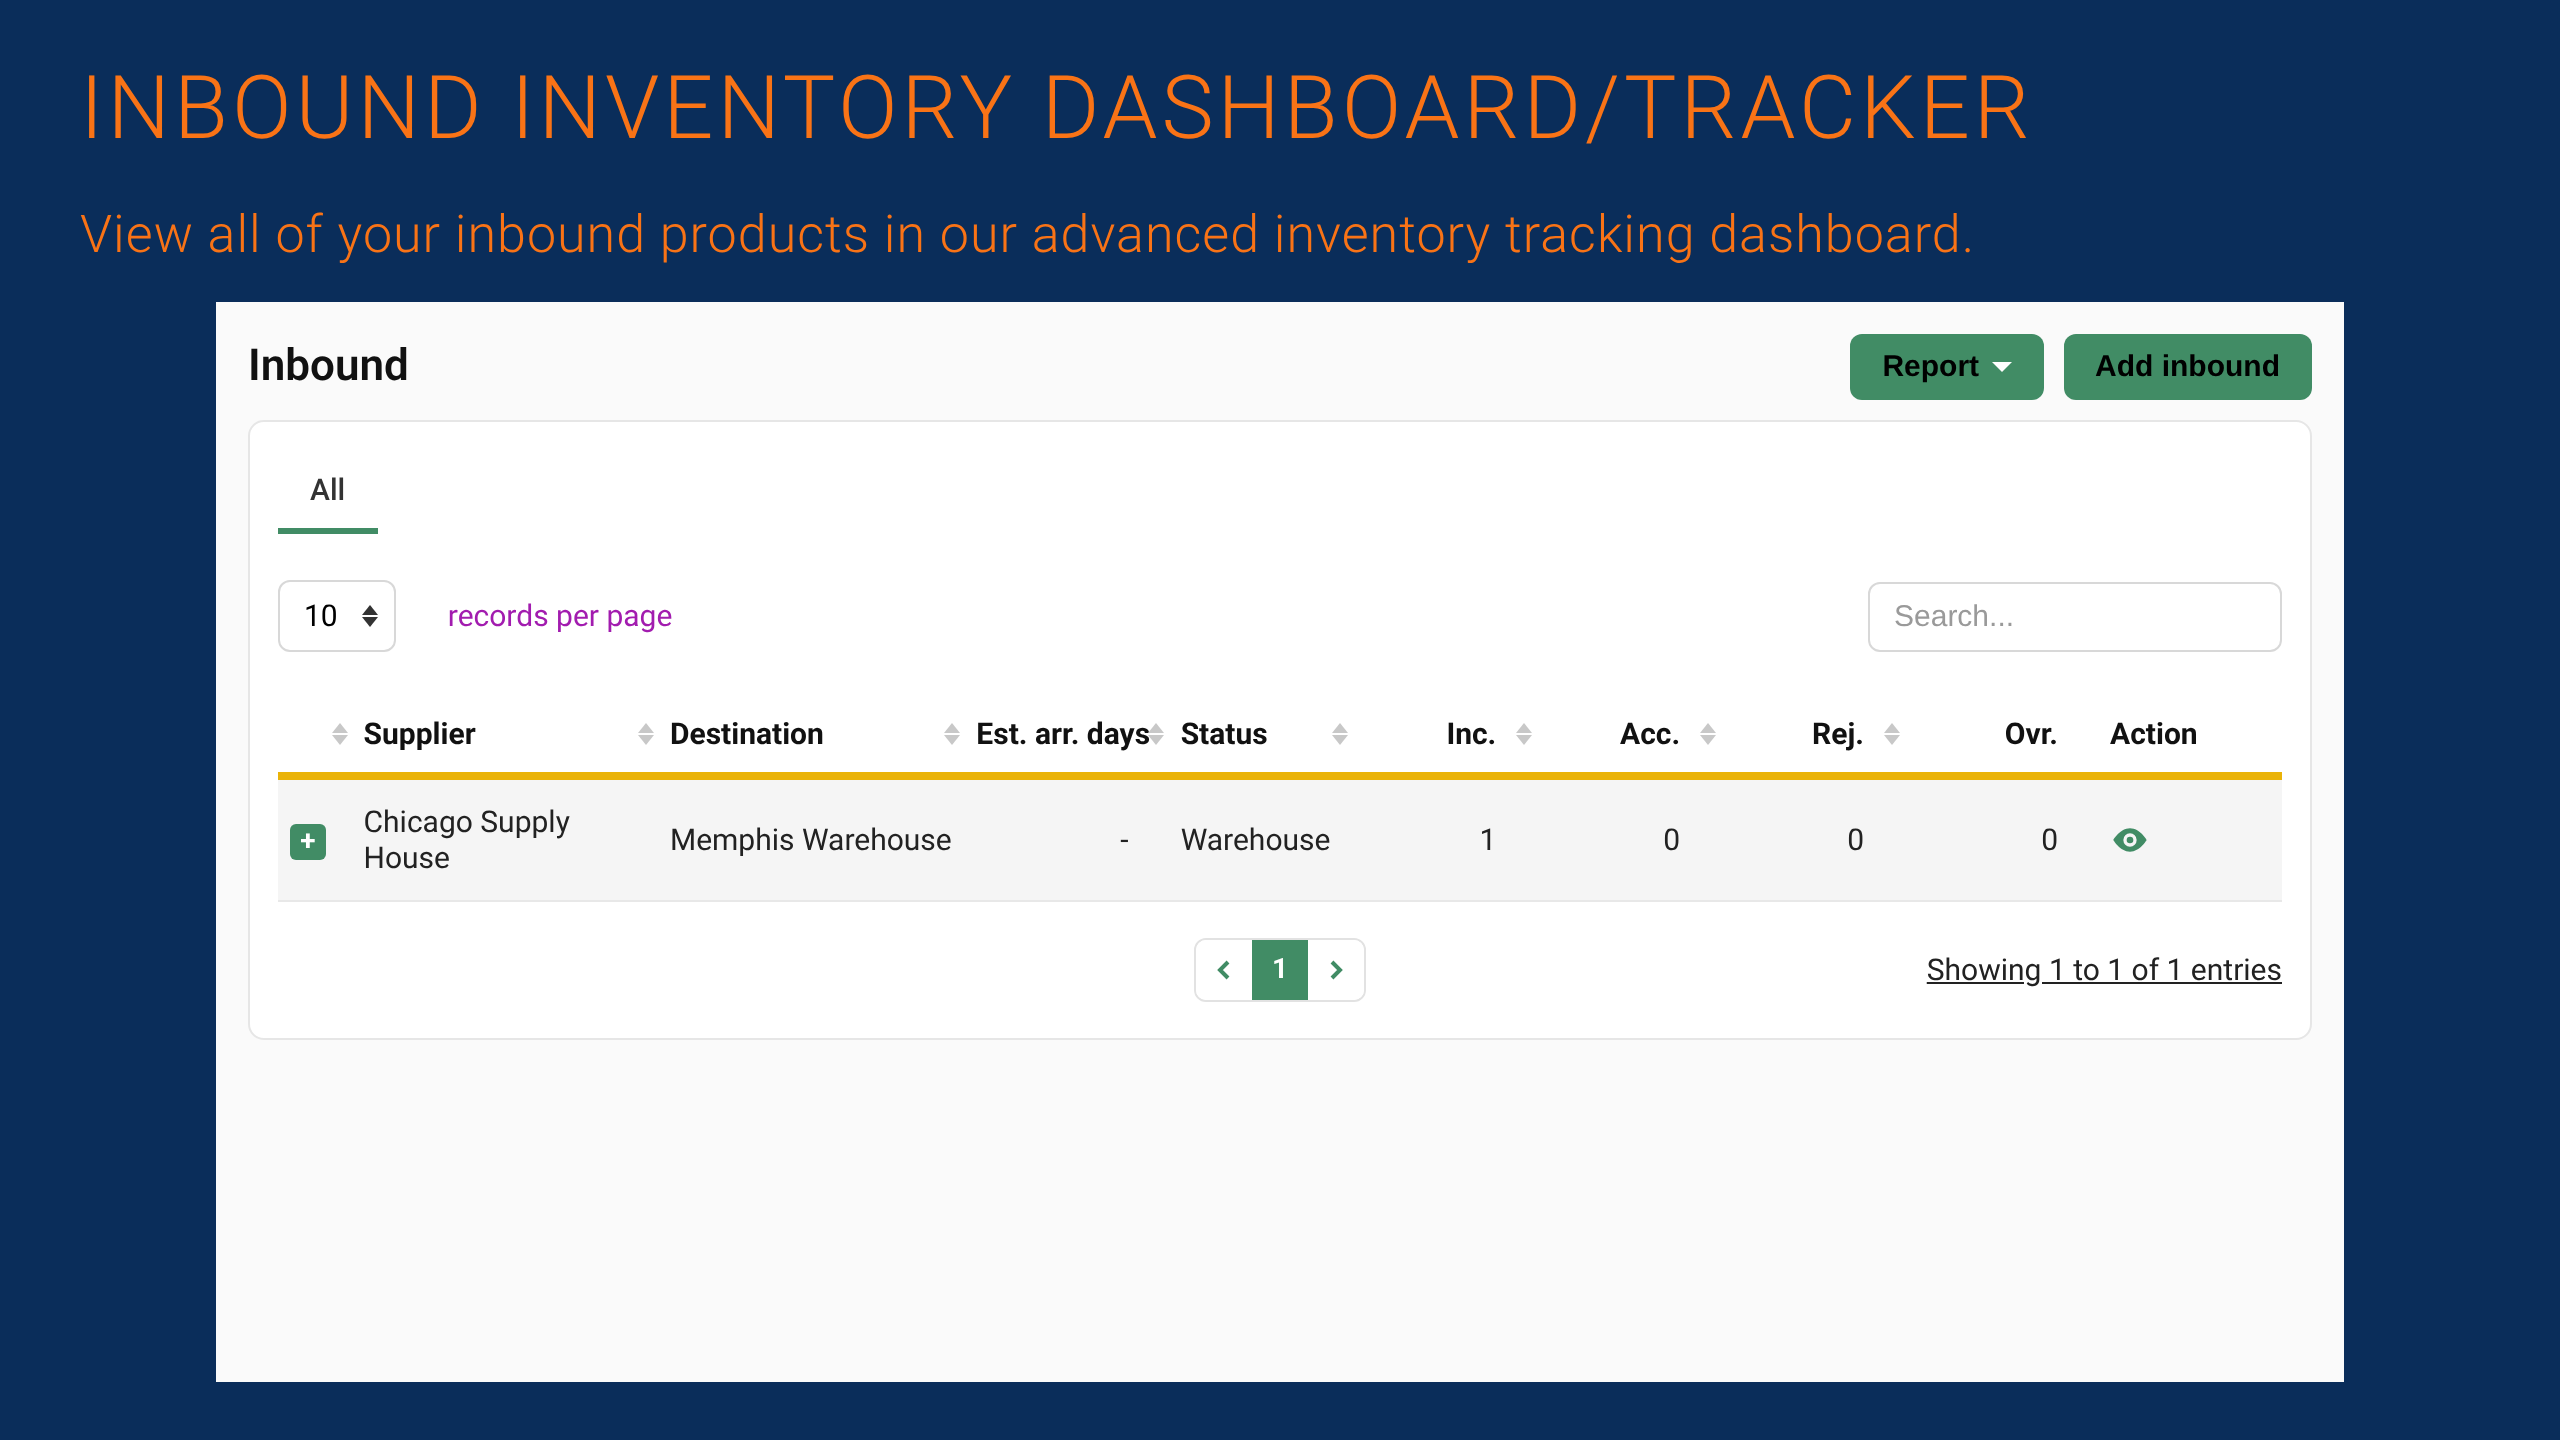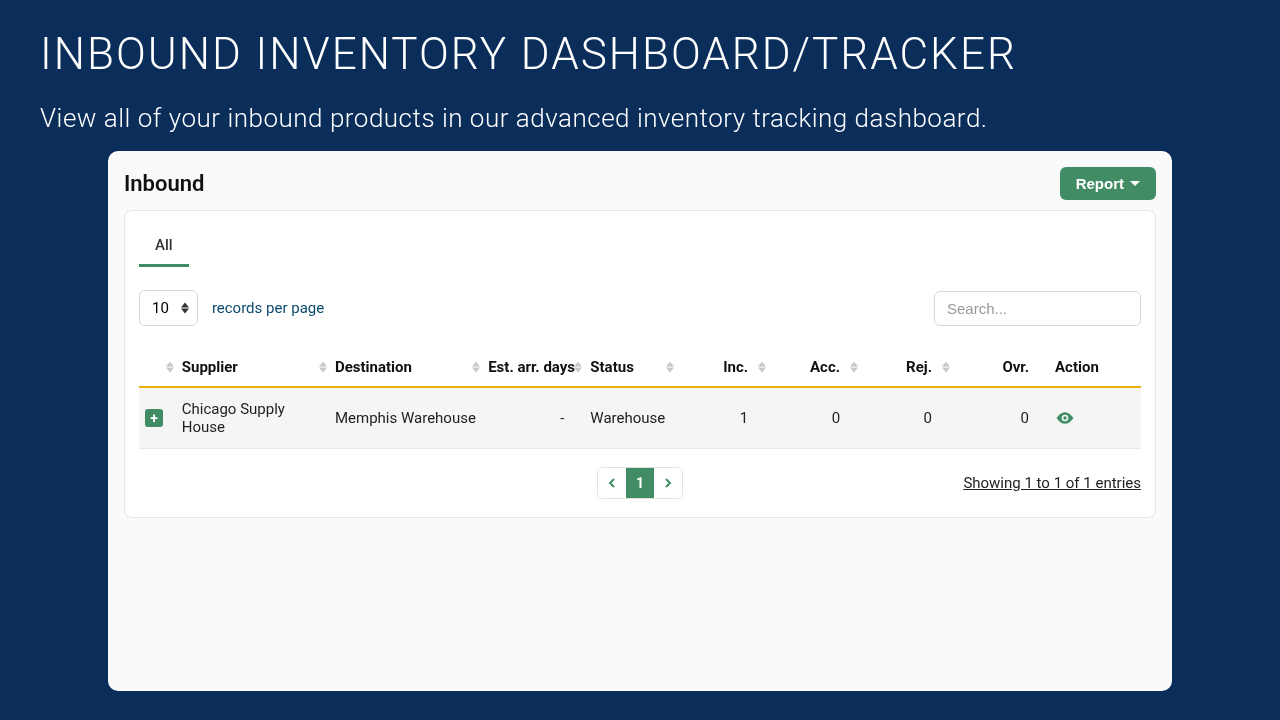--- a/index.html
+++ b/index.html
@@ -5,55 +5,55 @@
   * { box-sizing: border-box; margin: 0; padding: 0; }
   body {
     width: 1280px;
     height: 720px;
     background: #0a2d5a;
     font-family: -apple-system, BlinkMacSystemFont, "Segoe UI", Roboto, Helvetica, Arial, sans-serif;
     overflow: hidden;
   }
   .hero {
     padding: 28px 40px 18px 40px;
-    color: #ffffff;
+    color: #f97316;
   }
   .hero h1 {
     font-weight: 300;
     font-size: 44px;
     letter-spacing: 2px;
   }
   .hero p {
     font-weight: 300;
     font-size: 26px;
     margin-top: 23px;
     letter-spacing: 0.5px;
   }
   .panel {
     background: #fafafa;
     margin: 0 108px;
-    border-radius: 10px;
+    border-radius: 0;
     padding: 12px 16px 24px 16px;
     min-height: 540px;
   }
   .panel-head {
     display: flex;
     align-items: center;
     justify-content: space-between;
     padding: 4px 0 10px 0;
   }
   .panel-title {
     font-size: 22px;
     font-weight: 600;
     color: #111;
   }
   .head-actions { display: flex; gap: 10px; }
   .btn {
     background: #418c65;
-    color: #ffffff;
+    color: #000000;
     border: none;
     border-radius: 6px;
     padding: 8px 16px;
     font-size: 15px;
     font-weight: 600;
     cursor: pointer;
     display: inline-flex;
     align-items: center;
     gap: 6px;
   }
@@ -107,21 +107,21 @@
     right: 8px; top: 50%; transform: translateY(-50%);
     display: flex; flex-direction: column; gap: 1px;
   }
   .tri-up, .tri-down {
     width: 0; height: 0;
     border-left: 4px solid transparent;
     border-right: 4px solid transparent;
   }
   .tri-up { border-bottom: 5px solid #333; }
   .tri-down { border-top: 5px solid #333; }
-  .records-label { font-size: 15px; color: #0c4a6e; }
+  .records-label { font-size: 15px; color: #a21caf; margin-left: 12px; }
   .search {
     border: 1px solid #d8d8d8;
     border-radius: 6px;
     padding: 8px 12px;
     font-size: 15px;
     width: 207px;
     outline: none;
   }
   .search::placeholder { color: #9a9a9a; }
   table {
@@ -129,21 +129,21 @@
     border-collapse: collapse;
     margin-top: 22px;
     table-layout: fixed;
   }
   thead th {
     text-align: left;
     font-size: 15px;
     font-weight: 700;
     color: #111;
     padding: 10px 6px;
-    border-bottom: 2px solid #eab308;
+    border-bottom: 4px solid #eab308;
     position: relative;
   }
   .sort-ico {
     position: absolute;
     left: -10px; top: 50%; transform: translateY(-50%);
     display: flex; flex-direction: column; gap: 1px;
   }
   .sort-ico .su, .sort-ico .sd {
     width: 0; height: 0;
     border-left: 4px solid transparent;
@@ -214,20 +214,23 @@
   <p>View all of your inbound products in our advanced inventory tracking dashboard.</p>
 </div>
 
 <div class="panel">
   <div class="panel-head">
     <div class="panel-title">Inbound</div>
     <div class="head-actions">
       <button class="btn">
         <span>Report</span>
         <span class="caret"></span>
+      </button>
+      <button class="btn">
+        <span>Add inbound</span>
       </button>
     </div>
   </div>
 
   <div class="card">
     <div class="tabs">
       <div class="tab active">All</div>
     </div>
 
     <div class="controls">

